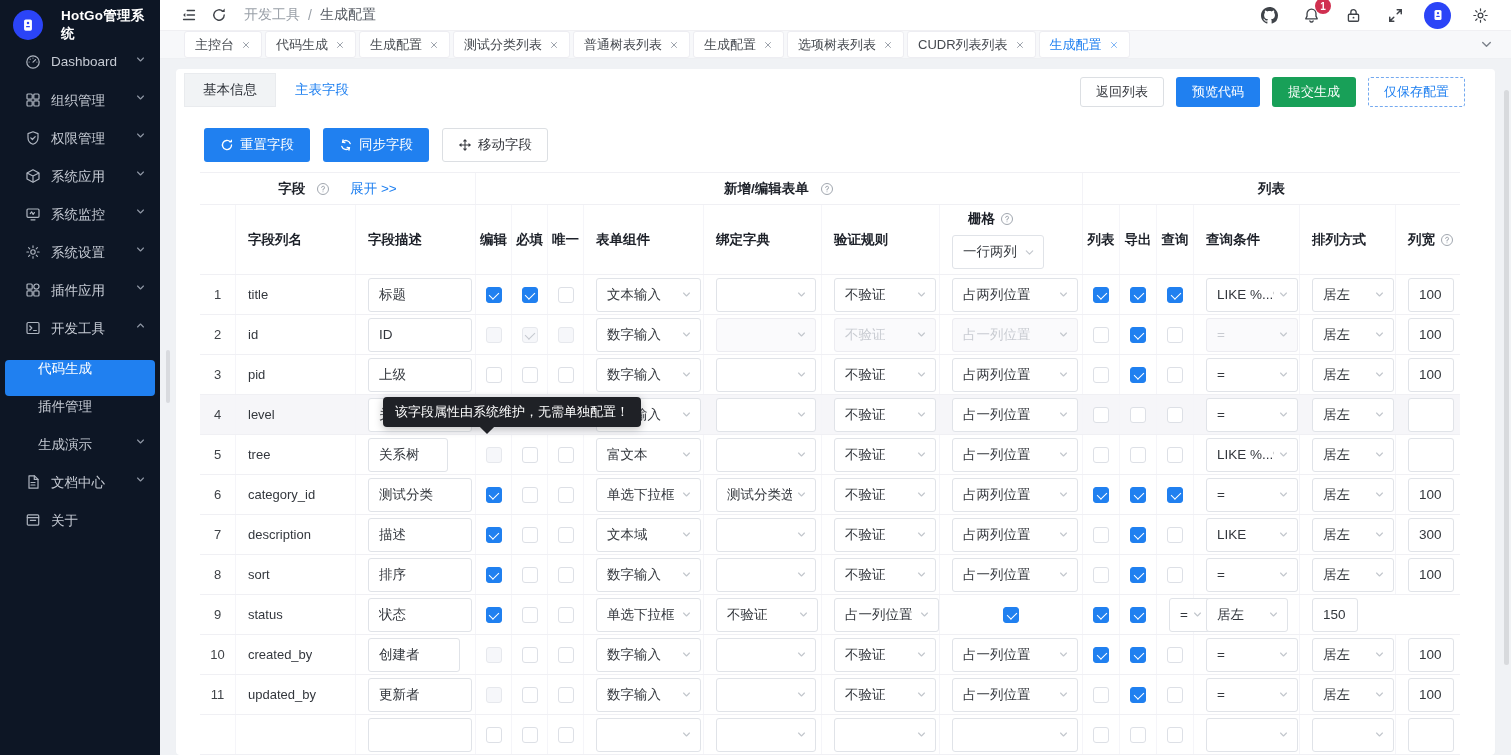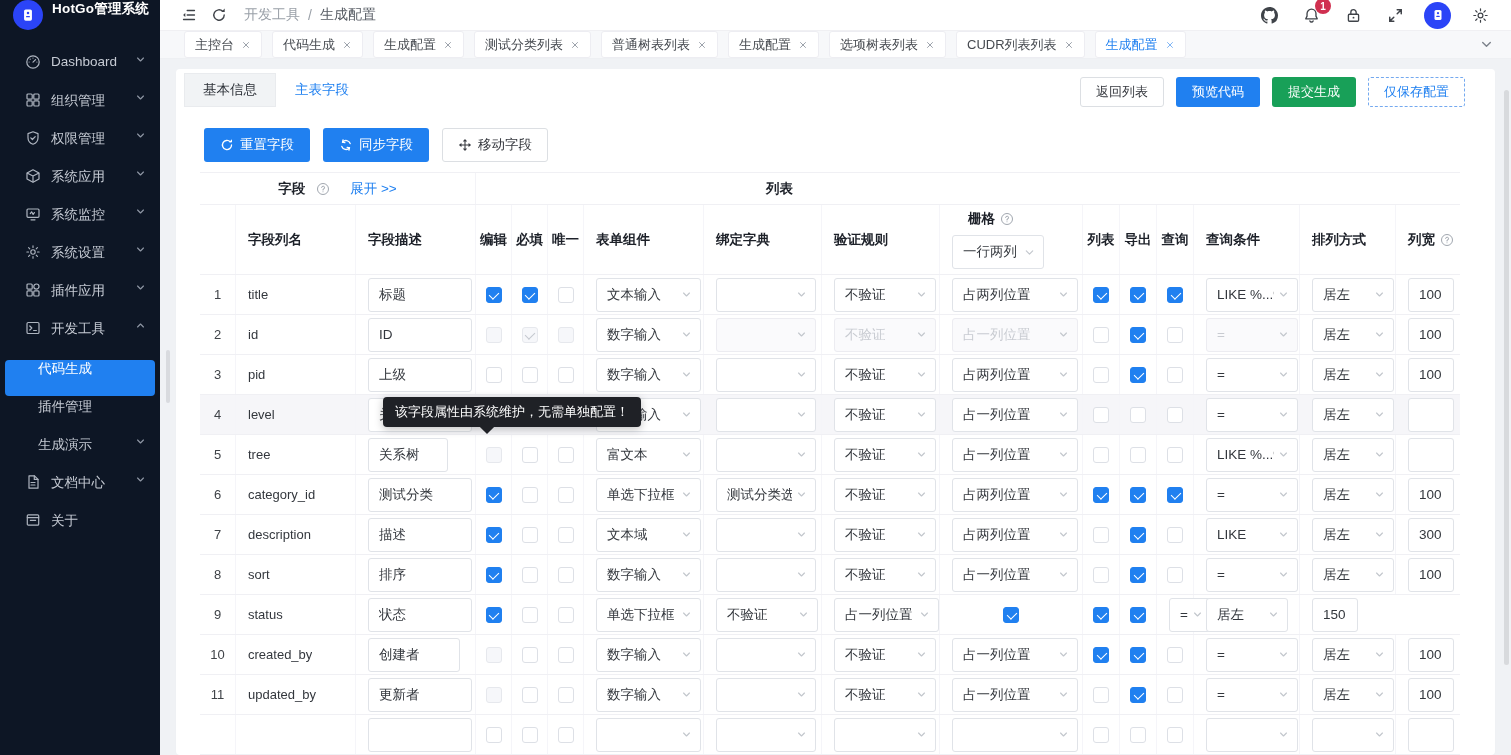--- a/index.html
+++ b/index.html
@@ -2,21 +2,21 @@
 <html><head>
 <meta charset="utf-8">
 <style>
   * { margin:0; padding:0; box-sizing:border-box; }
   html,body { width:1511px; height:755px; overflow:hidden; }
   body { font-family:"Liberation Sans","DejaVu Sans",sans-serif; font-size:13px; color:#333; background:#f0f2f5; position:relative; }
   .app { display:flex; width:1511px; height:755px; }
 
   
   aside { width:160px; flex:0 0 160px; background:#0d1625; color:#c6cbd4; display:flex; flex-direction:column; }
-  .logo-row { height:50px; display:flex; align-items:flex-start; gap:9px; padding:0 8px 0 13px; }
+  .logo-row { height:50px; display:flex; align-items:center; gap:18px; padding:0 8px 0 13px; }
   .logo-circle { width:30px; height:30px; border-radius:50%; background:#2b44f7; display:inline-flex; align-items:center; justify-content:center; flex:0 0 30px; }
   .logo-circle svg { width:18px; height:18px; }
   .app-title { color:#fff; font-size:13.5px; font-weight:700; letter-spacing:.2px; }
   nav { flex:1; padding-top:4px; }
   .si { height:38px; display:flex; align-items:flex-start; gap:10px; padding:0 14px 0 25px; cursor:pointer; font-size:13.5px; }
   .si .ico { width:16px; height:16px; flex:0 0 16px; color:#aeb5c0; display:inline-flex; }
   .si .ico svg { width:16px; height:16px; }
   .si .lbl { flex:1; white-space:nowrap; overflow:hidden; }
   .si .chev { color:#8d95a3; display:inline-flex; }
   .si .chev svg { width:11px; height:11px; }
@@ -33,21 +33,21 @@
   .breadcrumb .cur { color:#565b63; }
   .tb-right { margin-left:auto; display:flex; align-items:center; gap:16px; }
   .tb-right .tb-ico { position:relative; width:26px; height:26px; }
   .tb-right .tb-ico svg { width:17px; height:17px; }
   .badge { position:absolute; top:-4px; right:-7px; min-width:16px; height:16px; border-radius:9px; background:#d03050; color:#fff; font-size:10px; display:flex; align-items:center; justify-content:center; padding:0 4px; font-weight:700; }
   .avatar { width:27px; height:27px; border-radius:50%; background:#2b44f7; display:inline-flex; align-items:center; justify-content:center; cursor:pointer; }
   .avatar svg { width:16px; height:16px; }
 
   
   .tabstrip { height:41px; background:#f7f8fa; display:flex; align-items:center; padding:0 14px 0 24px; border-bottom:1px solid #eef0f3; }
-  .chips { display:flex; gap:10px; flex:1; }
+  .chips { display:flex; gap:3px; flex:1; }
   .chip { background:#fff; border:1px solid #ededf2; border-radius:3px; height:27px; display:inline-flex; align-items:center; gap:7px; padding:0 10px; font-size:13px; color:#45494f; cursor:pointer; }
   .chip .x { color:#9ca2ab; display:inline-flex; }
   .chip .x svg { width:10px; height:10px; }
   .chip.active { color:#2080f0; }
   .chip.active .x { color:#7fb5f5; }
   .strip-chev { color:#7d838c; display:inline-flex; cursor:pointer; padding:4px; }
   .strip-chev svg { width:13px; height:13px; }
 
   
   .content { flex:1; padding:10px 16px 0 16px; }
@@ -476,20 +476,30 @@
               <span class="help">
                   <svg viewBox="0 0 16 16" fill="none" stroke="currentColor" stroke-width="1.1">
                     <circle cx="8" cy="8" r="6.3"></circle>
                     <path d="M6.4 6.2A1.7 1.7 0 1 1 8 8.2v1" stroke-linecap="round"></path>
                     <circle cx="8" cy="11.2" r="0.6" fill="currentColor" stroke="none"></circle>
                   </svg>
                 </span>
               <span class="link">展开 &gt;&gt;</span>
             </div>
             <div>
+              <span>新增/编辑表单</span>
+              <span class="help">
+                  <svg viewBox="0 0 16 16" fill="none" stroke="currentColor" stroke-width="1.1">
+                    <circle cx="8" cy="8" r="6.3"></circle>
+                    <path d="M6.4 6.2A1.7 1.7 0 1 1 8 8.2v1" stroke-linecap="round"></path>
+                    <circle cx="8" cy="11.2" r="0.6" fill="currentColor" stroke="none"></circle>
+                  </svg>
+                </span>
+            </div>
+            <div>
               <span>列表</span>
             </div>
           </div>
 
           <div class="thead tgrid">
             <div class="td center"></div>
             <div class="td">字段列名</div>
             <div class="td">字段描述</div>
             <div class="td center">编辑</div>
             <div class="td center">必填</div>

